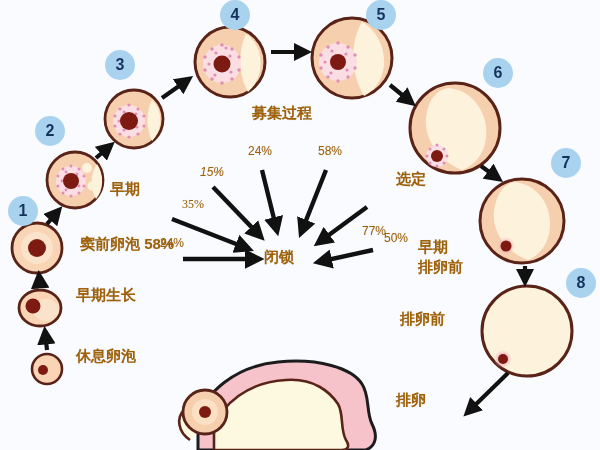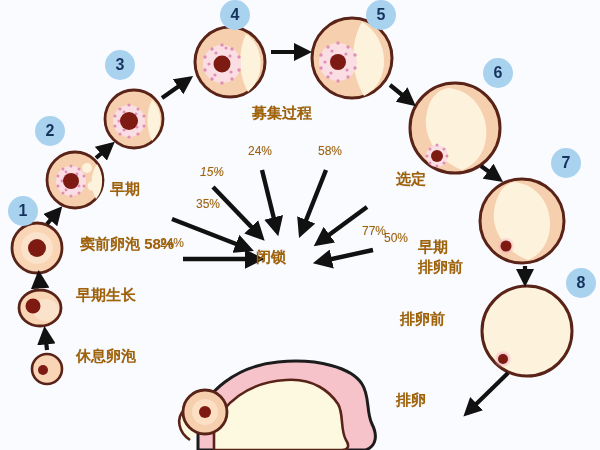--- a/index.html
+++ b/index.html
@@ -272,23 +272,23 @@
   <div class="lbl cn" style="left:76px;  top:347px;">休息卵泡</div>
   <div class="lbl cn" style="left:76px;  top:286px;text-align:right;">早期生长</div>
   <div class="lbl cn" style="left:80px;  top:235px;">窦前卵泡 58%</div>
   <div class="lbl cn" style="left:110px; top:180px;">早期</div>
   <div class="lbl cn" style="left:252px; top:104px;">募集过程</div>
   <div class="lbl cn" style="left:396px; top:154px;margin-top:16px;">选定</div>
   <div class="lbl cn" style="left:418px; top:238px;">早期</div>
   <div class="lbl cn" style="left:418px; top:258px;">排卵前</div>
   <div class="lbl cn" style="left:400px; top:310px;">排卵前</div>
   <div class="lbl cn" style="left:396px; top:391px;">排卵</div>
-  <div class="lbl cn" style="left:256px; top:248px;">闭锁</div>
-
-  <div class="lbl pct" style="left:196px; top:197px;">35%</div>
+  <div class="lbl cn" style="left:264px; top:248px;">闭锁</div>
+
+  <div class="lbl pct" style="left:182px; top:197px;font-family:Liberation Serif, serif;">35%</div>
   <div class="lbl pct" style="left:160px; top:236px;">24%</div>
   <div class="lbl pct" style="left:200px; top:165px;font-style:italic;">15%</div>
   <div class="lbl pct" style="left:248px; top:144px;">24%</div>
   <div class="lbl pct" style="left:318px; top:144px;">58%</div>
   <div class="lbl pct" style="left:362px; top:188px;margin-top:36px;">77%</div>
   <div class="lbl pct" style="left:384px; top:231px;">50%</div>
 
 </div>
 
 </body></html>

